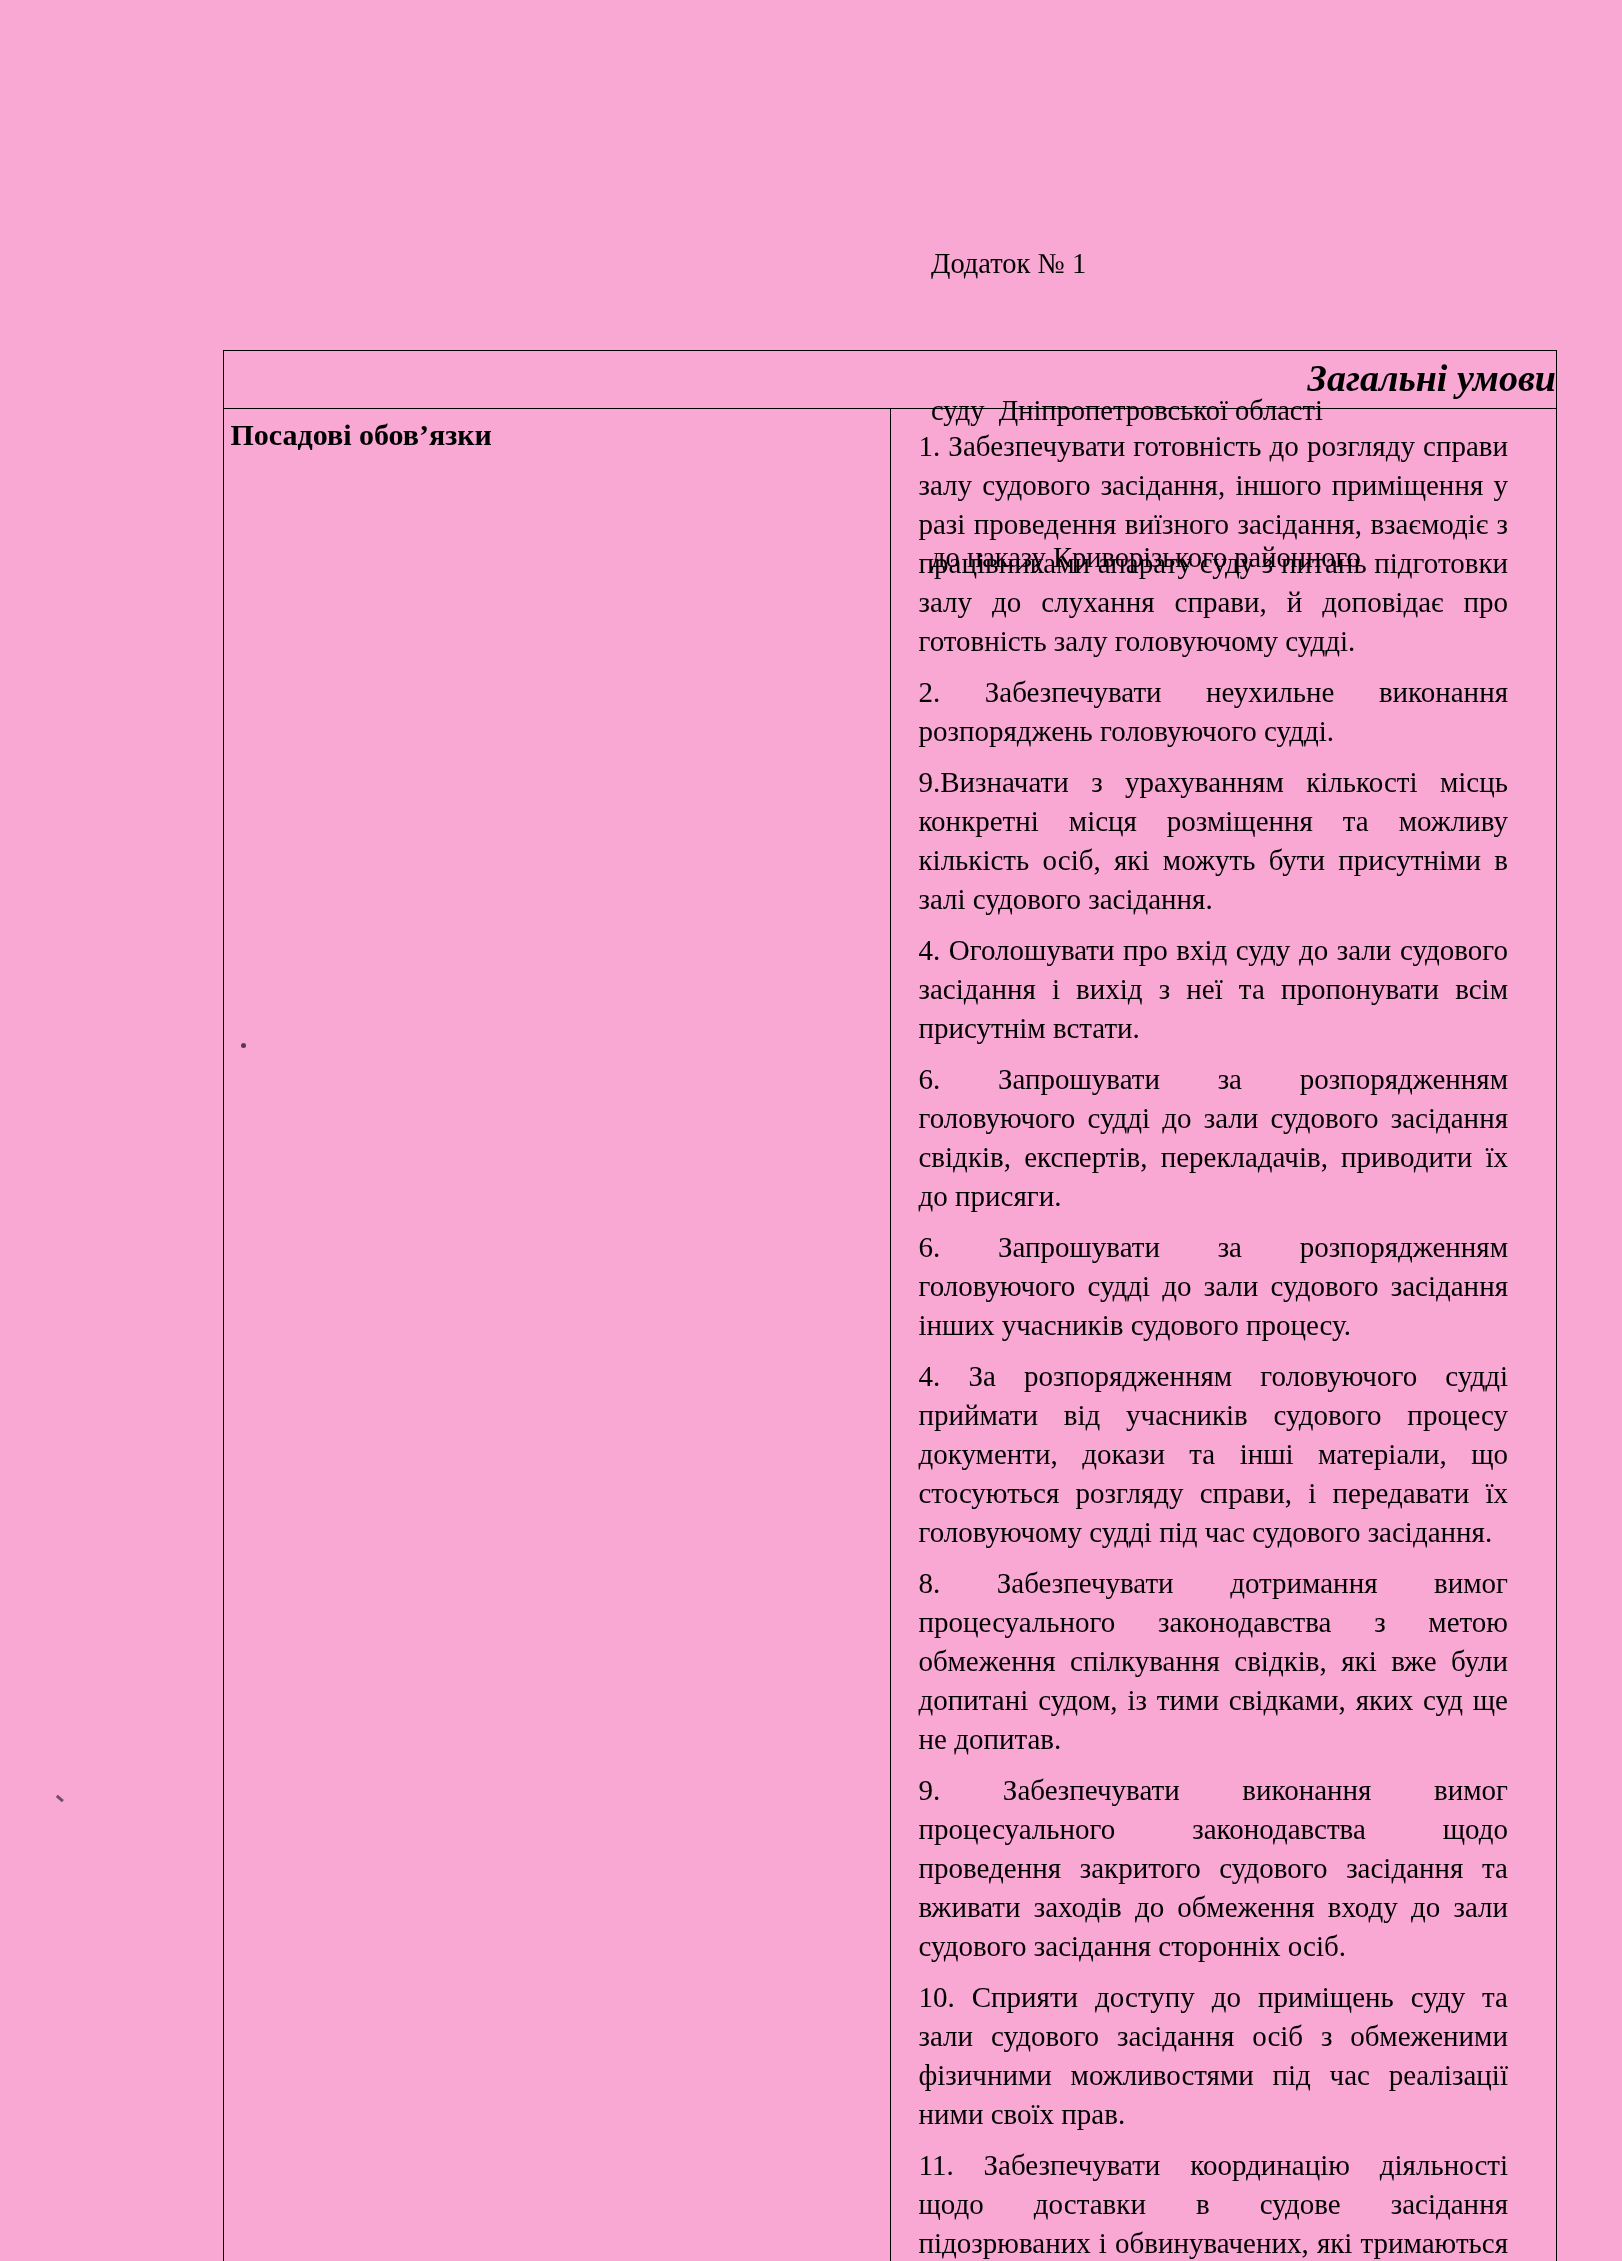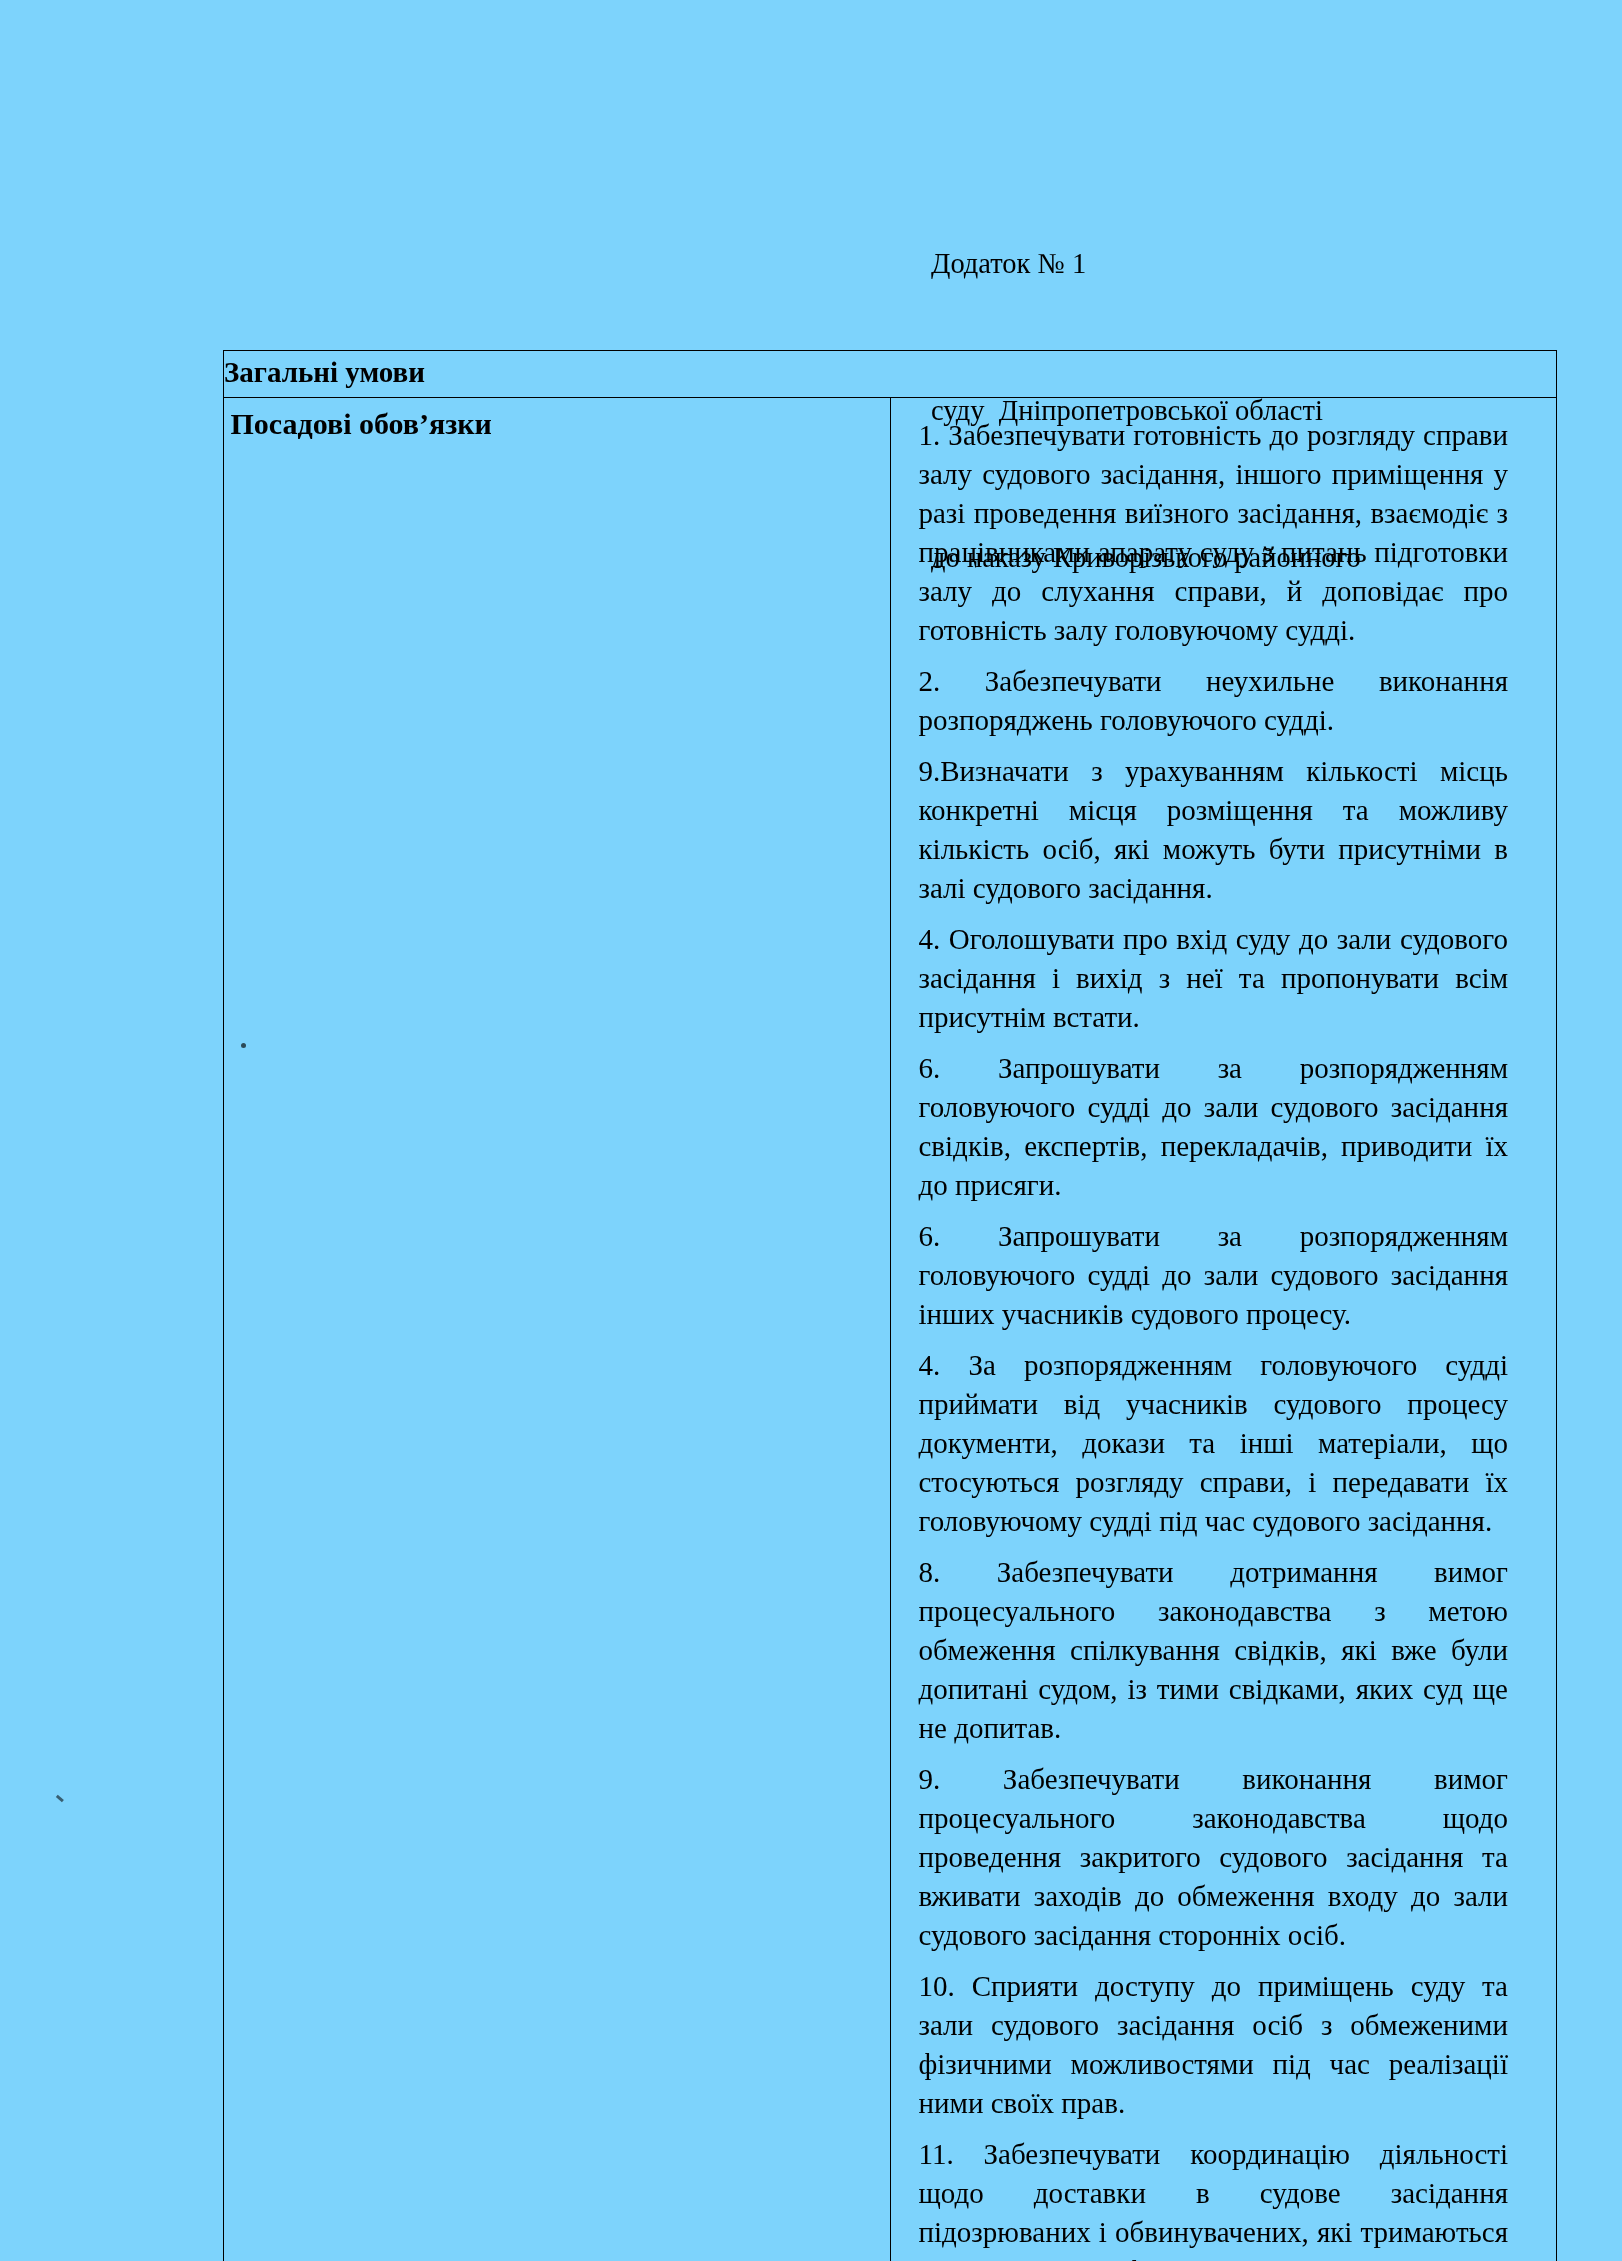--- a/index.html
+++ b/index.html
@@ -4,21 +4,21 @@
 <style>
   html, body {
     margin: 0;
     padding: 0;
     background: #ffffff;
   }
   .page {
     position: relative;
     width: 1623px;
     height: 2261px;
-    background: #7dd3fc;
+    background: #f9a8d4;
     color: #000000;
     font-family: "Liberation Serif", "DejaVu Serif", serif;
     overflow: hidden;
   }
 
   
   .annex {
     position: absolute;
     left: 931px;
     top: 141px;
@@ -56,24 +56,25 @@
     width: 1334px;
     margin-top: 3.9px;
     table-layout: fixed;
   }
   table.main-table td {
     border: 1.9px solid #000;
   }
   td.header-cell {
     border-top-width: 3.2px;
     border-bottom: 5.8px double #000;
-    text-align: left;
+    text-align: right;
     font-weight: bold;
-    font-size: 29px;
+    font-size: 38px;
     padding: 5.2px 0 7.8px 0;
+    font-style: italic;
   }
   td.label-cell {
     width: 321px;
     vertical-align: top;
     font-weight: bold;
     font-size: 30px;
     padding: 9px 2.6px 0 6.5px;
     border-bottom-width: 3.2px;
   }
   td.duties-cell {

